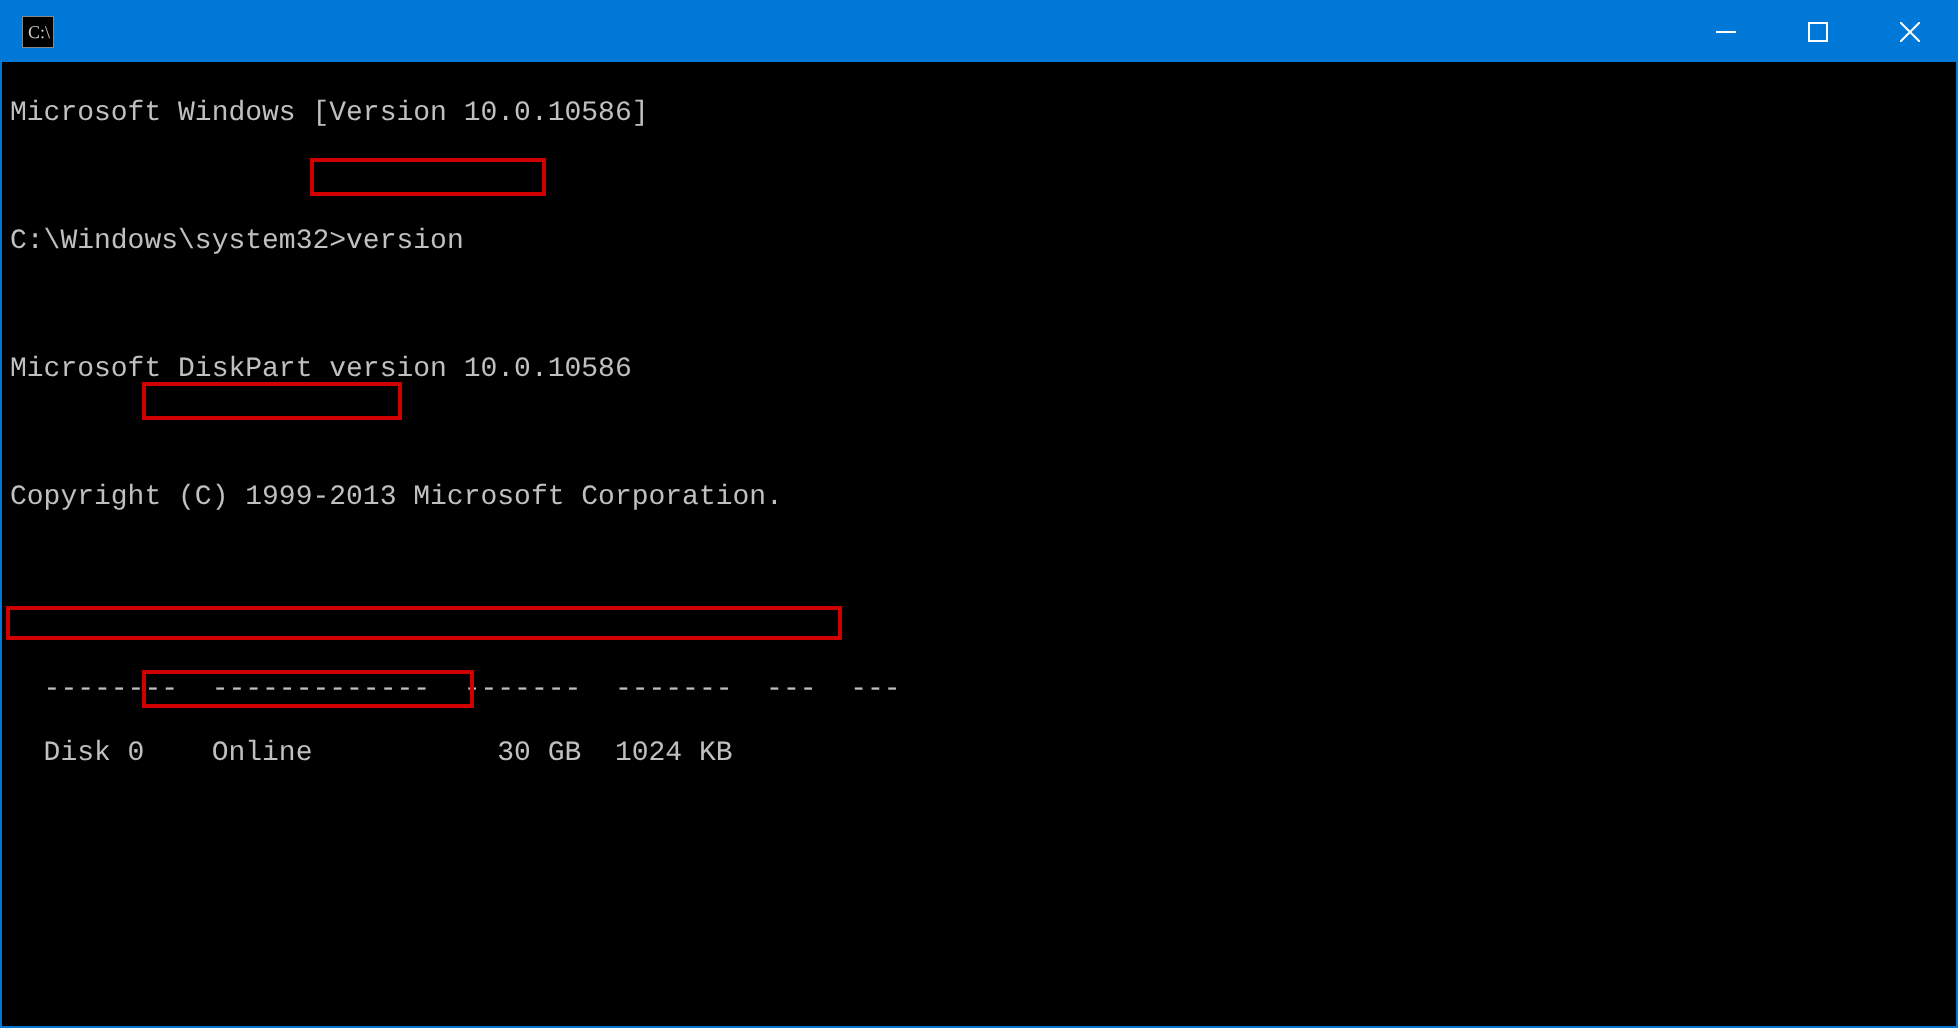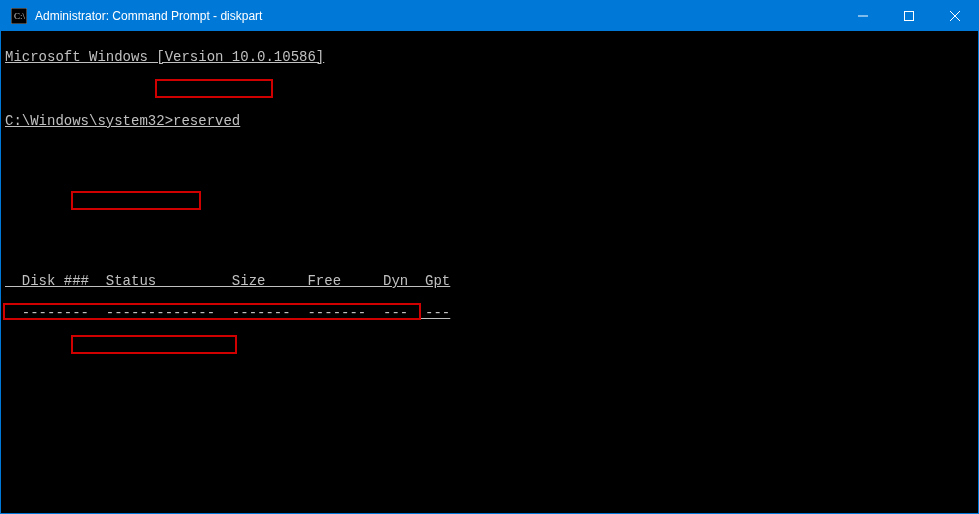--- a/index.html
+++ b/index.html
@@ -42,38 +42,37 @@
     color: #fff;
   }
   .win-btn svg { display: block; }
   .terminal {
     padding: 2px 4px;
     color: #c0c0c0;
     line-height: 16px;
     white-space: pre;
     position: relative;
   }
-  .line { height: 16px; text-decoration: underline; }
+  .line { height: 16px; }
   .hl {
     border: 2px solid #d00000;
     position: absolute;
     pointer-events: none;
   }
 </style>
 </head>
 <body>
 
 <div class="titlebar">
   <div class="app-icon">
     <svg width="16" height="16" viewBox="0 0 16 16">
       <rect x="0" y="0" width="16" height="16" fill="#000" stroke="#888" stroke-width="1"></rect>
       <text x="3" y="11" font-size="9" fill="#ccc" font-family="Consolas">C:\</text>
     </svg>
   </div>
-  <div class="title-text">Administrator: Command Prompt - diskpart</div>
   <div class="spacer"></div>
   <div class="win-btn">
     <svg width="10" height="10" viewBox="0 0 10 10">
         <line x1="0" y1="5" x2="10" y2="5" stroke="#fff" stroke-width="1"></line>
       </svg>
   </div>
   <div class="win-btn">
     <svg width="10" height="10" viewBox="0 0 10 10">
         <rect x="0.5" y="0.5" width="9" height="9" fill="none" stroke="#fff" stroke-width="1"></rect>
       </svg>
@@ -82,27 +81,29 @@
     <svg width="10" height="10" viewBox="0 0 10 10">
         <line x1="0" y1="0" x2="10" y2="10" stroke="#fff" stroke-width="1"></line>
         <line x1="10" y1="0" x2="0" y2="10" stroke="#fff" stroke-width="1"></line>
       </svg>
   </div>
 </div>
 
 <div class="terminal">
 <div class="line">Microsoft Windows [Version 10.0.10586]</div>
 <div class="line"></div>
-<div class="line"><span>C:\Windows\system32&gt;</span><span>reserved</span></div>
+<div class="line"><span>C:\Windows\system32&gt;</span><span>version</span></div>
+<div class="line"></div>
+<div class="line">Microsoft DiskPart version 10.0.10586</div>
+<div class="line"></div>
+<div class="line">Copyright (C) 1999-2013 Microsoft Corporation.</div>
 <div class="line"></div>
 <div class="line"></div>
-<div class="line"></div>
-<div class="line"></div>
-<div class="line">  Disk ###  Status         Size     Free     Dyn  Gpt</div>
 <div class="line">  --------  -------------  -------  -------  ---  ---</div>
+<div class="line">  Disk 0    Online           30 GB  1024 KB</div>
 
 
 
 
 
 
 
 
 
 

